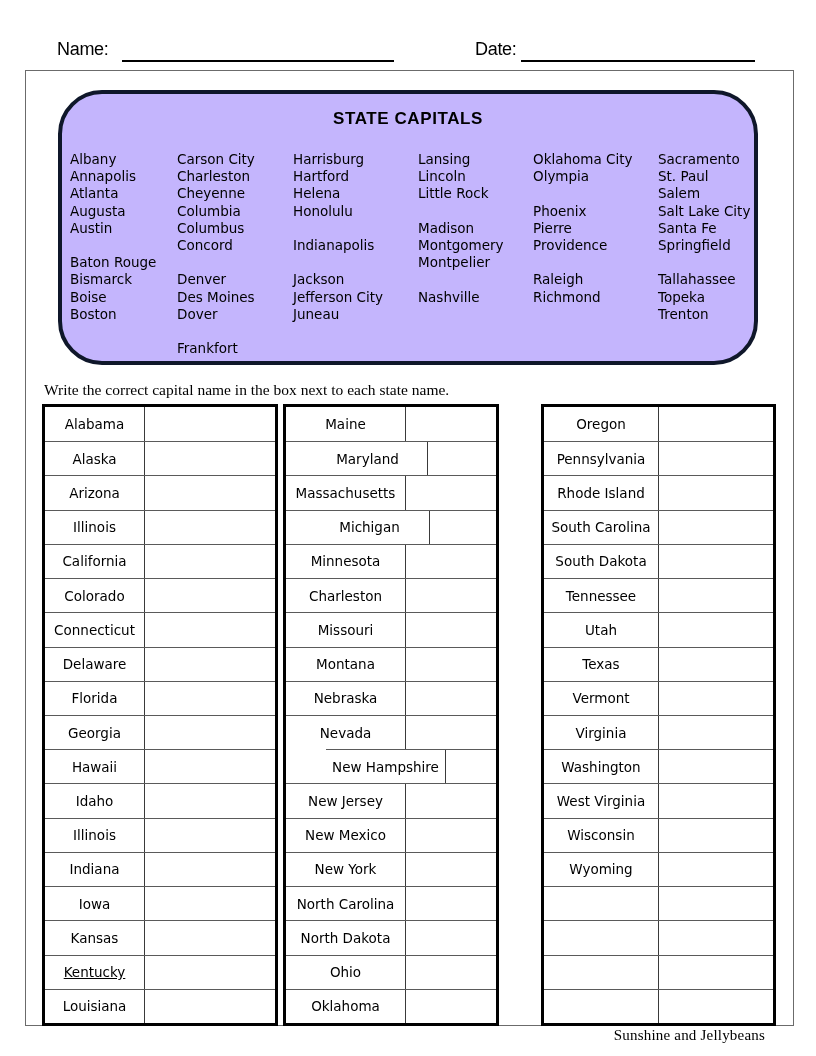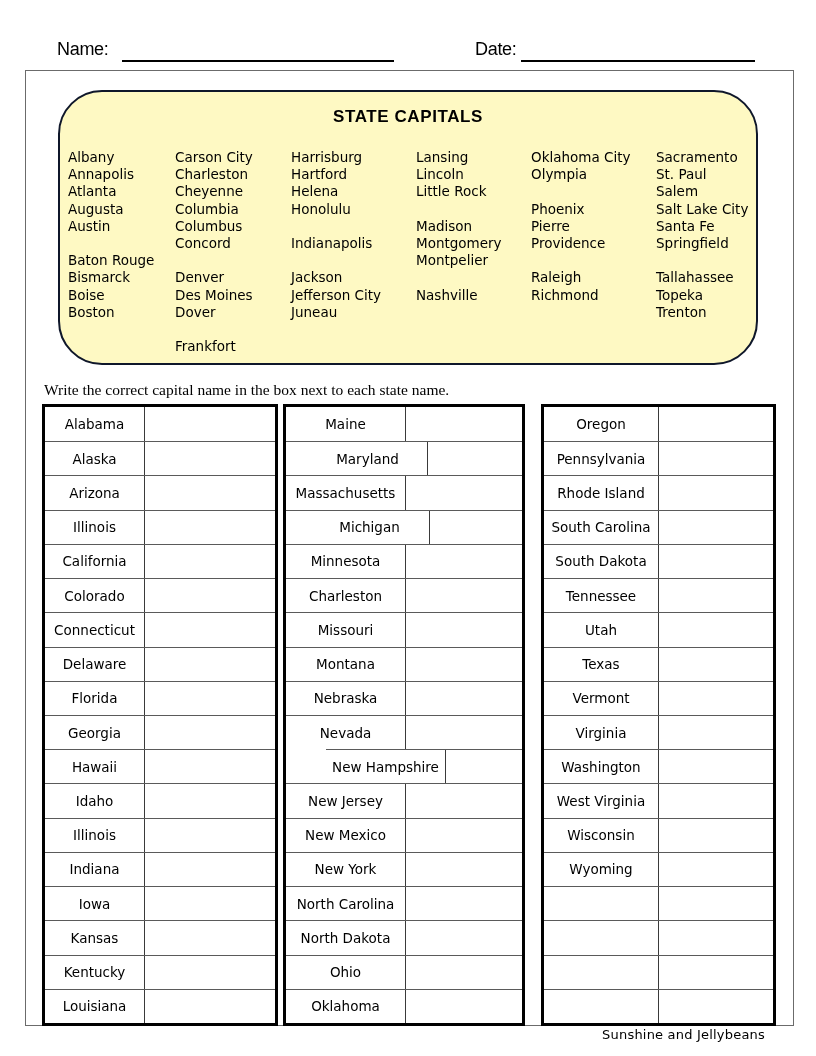--- a/index.html
+++ b/index.html
@@ -18,21 +18,21 @@
   #name-line{left:122px;width:272px;}
   #date-line{left:521px;width:234px;}
   
   .page-border{
     position:absolute;left:25px;top:70px;width:769px;height:956px;
     border:1px solid #6b6b6b;box-sizing:border-box;
   }
   
   .word-bank{
     position:absolute;left:58px;top:90px;width:700px;height:275px;
-    border:2px solid #0f172a;border-radius:44px;box-sizing:border-box;background:#fef9c3;
+    border:4px solid #0f172a;border-radius:44px;box-sizing:border-box;background:#c4b5fd;
   }
   .wb-title{
     text-align:center;margin-top:15px;
     font-family:"Liberation Sans",sans-serif;font-weight:bold;
     font-size:17px;letter-spacing:0.6px;
   }
   .wb-columns{
     position:absolute;left:8px;top:57px;right:2px;
     display:grid;grid-template-columns:107px 116px 125px 115px 125px 1fr;
   }
@@ -55,21 +55,21 @@
   .trow + .trow{border-top:1px solid #5a5a5a;}
   .cell{display:flex;align-items:center;justify-content:center;}
   .state-cell{
     border-right:1px solid #3a3a3a;font-size:13.5px;white-space:nowrap;
     text-align:center;
   }
   .answer-cell{background:#fff;}
   
   .footer{
     position:absolute;top:1027px;right:51px;
-    font-size:13px;letter-spacing:0.2px;
+    font-size:15px;letter-spacing:0.2px;font-family:Liberation Serif, serif;
   }
 </style>
 </head>
 <body>
 
 <div>
 
   <span class="nd-label" id="name-label">Name:</span>
   <span class="fill-line" id="name-line"></span>
   <span class="nd-label" id="date-label">Date:</span>
@@ -228,30 +228,30 @@
           <div class="cell answer-cell"></div>
         </div>
         <div class="trow" style="grid-template-columns: 100px 1fr;">
           <div class="cell state-cell">Iowa</div>
           <div class="cell answer-cell"></div>
         </div>
         <div class="trow" style="grid-template-columns: 100px 1fr;">
           <div class="cell state-cell">Kansas</div>
           <div class="cell answer-cell"></div>
         </div>
-        <div class="trow" style="grid-template-columns: 100px 1fr;">
+        <div class="trow" style="grid-template-columns: 100px 1fr; text-decoration: underline;">
           <div class="cell state-cell">Kentucky</div>
           <div class="cell answer-cell"></div>
         </div>
         <div class="trow" style="grid-template-columns: 100px 1fr;">
           <div class="cell state-cell">Louisiana</div>
           <div class="cell answer-cell"></div>
         </div>
       </div>
-      <div class="tgroup" style="left: 283px; width: 242px;">
+      <div class="tgroup" style="left: 283px; width: 216px;">
         <div class="trow" style="grid-template-columns: 120px 1fr;">
           <div class="cell state-cell">Maine</div>
           <div class="cell answer-cell"></div>
         </div>
         <div class="trow" style="grid-template-columns: 120px 1fr; padding-left: 22px;">
           <div class="cell state-cell">Maryland</div>
           <div class="cell answer-cell"></div>
         </div>
         <div class="trow" style="grid-template-columns: 120px 1fr;">
           <div class="cell state-cell">Massachusetts</div>

